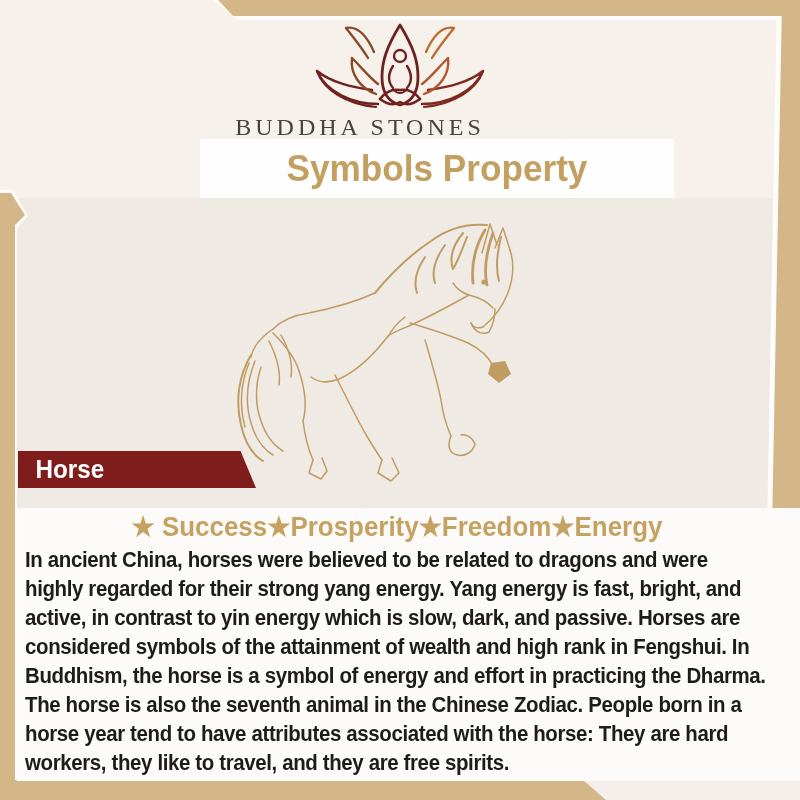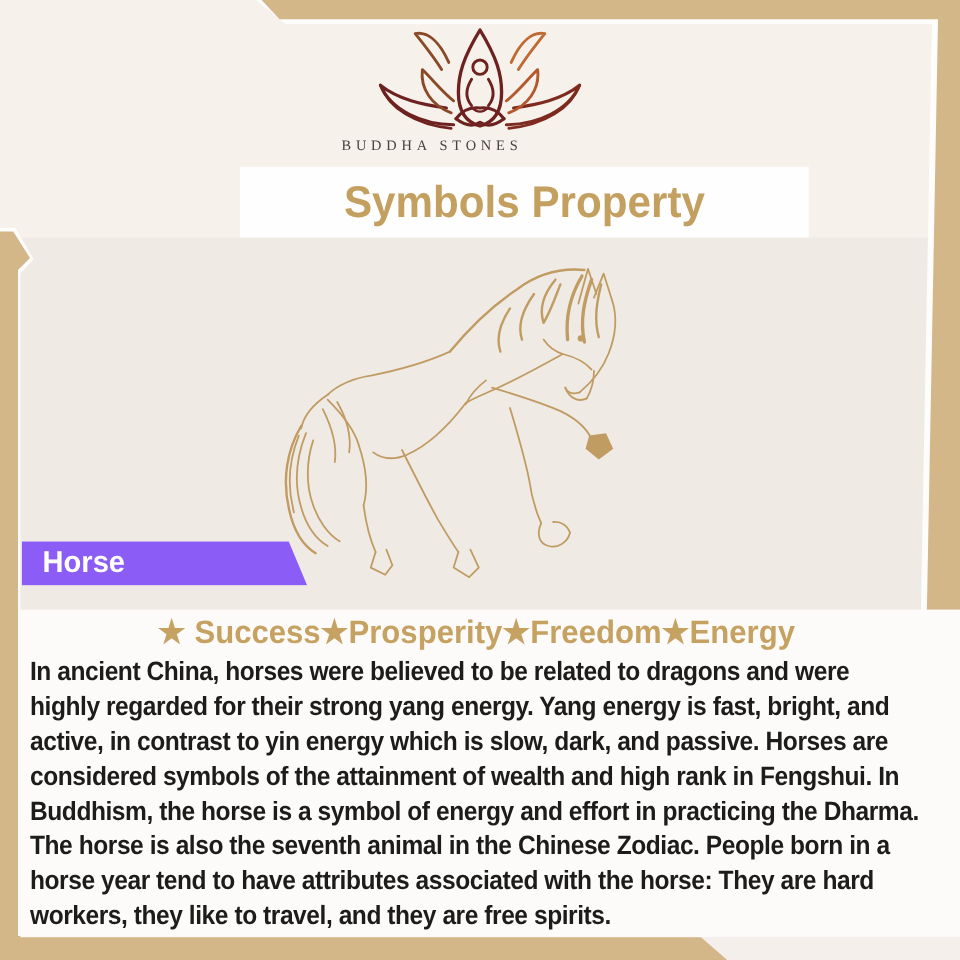--- a/index.html
+++ b/index.html
@@ -10,38 +10,38 @@
   }
   .top-area{position:absolute;left:0;top:0;width:800px;height:198px;background:#f7f1ec;}
   .bottom-bg{position:absolute;left:0;top:781px;width:800px;height:19px;background:#f4efeb;}
   svg.accents{position:absolute;left:0;top:0;}
   .accent-white{fill:#fefdfc;}
   .accent-tan{fill:#d4b789;}
 
   .logo{position:absolute;left:310px;top:20px;width:180px;height:92px;}
   .brand-name{
     position:absolute;left:0;top:114px;width:720px;text-align:center;
-    font-family:"Liberation Serif", serif;font-size:12px;letter-spacing:4px;
+    font-family:"Liberation Serif", serif;font-size:24px;letter-spacing:4px;
     color:#474240;font-weight:500;
   }
   .title-banner{
     position:absolute;left:163px;top:139px;width:474px;height:59px;background:#fefefe;margin-left:37px;
   }
   .title-banner .title{
     width:100%;text-align:center;line-height:59px;font-size:37px;font-weight:bold;
     color:#c39f60;transform:scaleX(.95);transform-origin:50% 50%;white-space:nowrap;
   }
   .horse-art{position:absolute;left:225px;top:205px;width:320px;height:290px;}
   .horse-art path,.horse-art polyline{fill:none;stroke:#c09c63;stroke-width:1.5;stroke-linecap:round;stroke-linejoin:round;}
   .horse-art .thick{stroke-width:2.8;}
   .horse-art .mid{stroke-width:2;}
   .horse-art .fill{fill:#c09c63;stroke:none;}
 
   .ribbon{
-    position:absolute;left:18px;top:451px;width:238px;height:37px;background:#8b5cf6;
+    position:absolute;left:18px;top:451px;width:238px;height:37px;background:#7f1d1d;
     clip-path:polygon(0 0,93.5% 0,100% 100%,0 100%);
   }
   .ribbon .ribbon-label{
     padding-left:18px;line-height:36px;font-size:25px;font-weight:bold;color:#ffffff;
     transform:scaleX(.97);transform-origin:0 50%;
   }
   .content-box{
     position:absolute;left:17px;top:508px;width:783px;height:273px;background:#fdfbf9;
   }
   .traits{

